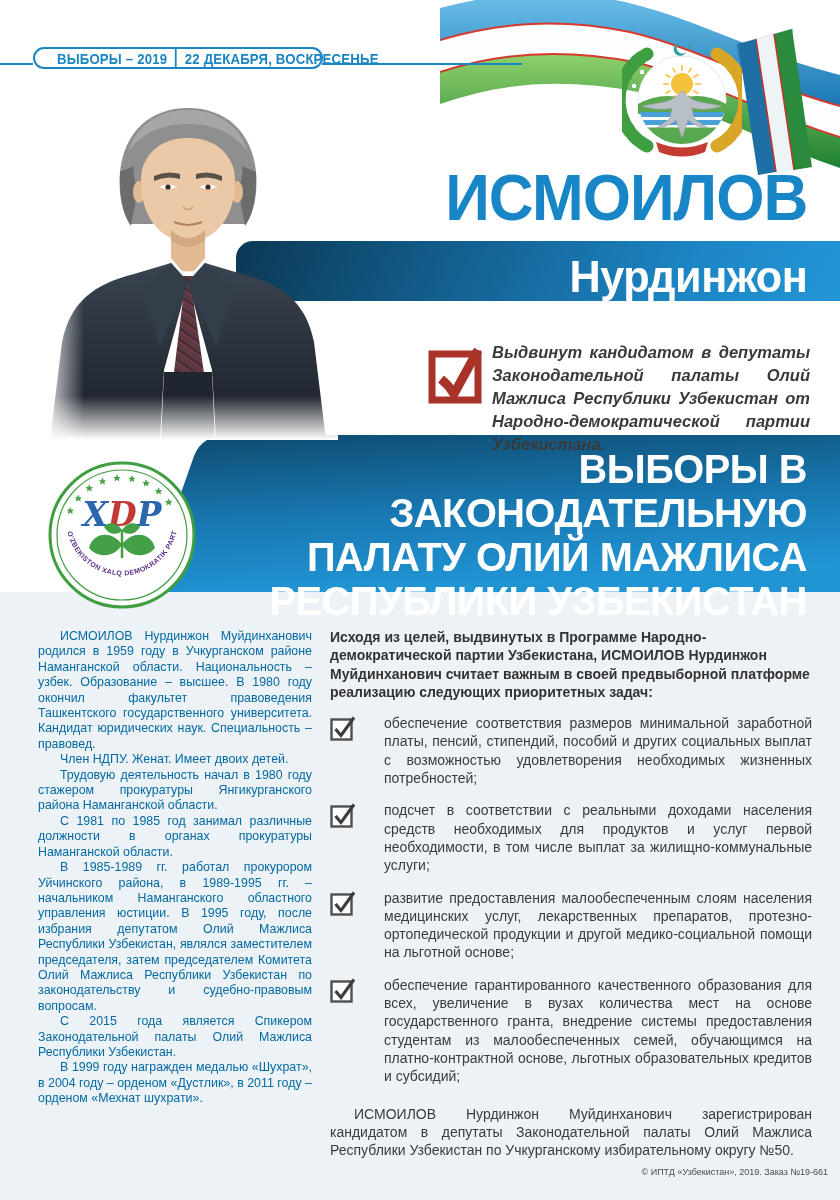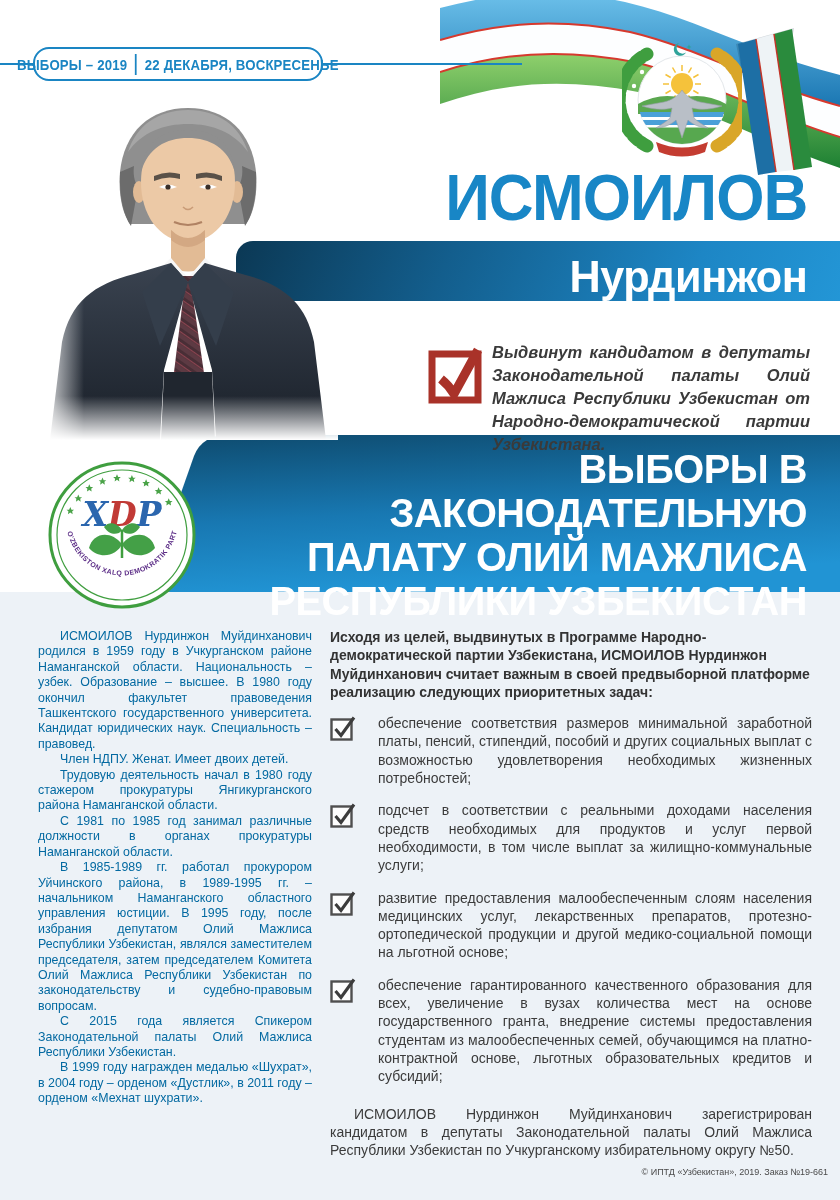--- a/index.html
+++ b/index.html
@@ -1,21 +1,21 @@
 <!DOCTYPE html>
 <html><head>
 <meta charset="utf-8">
 <style>
   html,body{margin:0;padding:0;background:#ffffff;}
   .page{position:relative;width:840px;height:1200px;background:#ffffff;overflow:hidden;
         font-family:"Liberation Sans","DejaVu Sans",sans-serif;}
 
   
-  .badge{position:absolute;left:33px;top:47px;width:290px;height:34px;border:2.5px solid #1a85c3;
-         border-radius:16px;background:#fff;display:flex;align-items:center;justify-content:center;
+  .badge{position:absolute;left:33px;top:47px;width:290px;height:22px;border:2.5px solid #1a85c3;
+         border-radius:16px;background:#fff;display:flex;align-items:center;
          box-sizing:border-box;z-index:6;}
   .badge-inner{display:flex;align-items:center;gap:9px;transform:scaleX(.88);white-space:nowrap;}
   .badge-inner span{font-size:15px;font-weight:bold;color:#1a85c3;letter-spacing:.2px;}
   .badge-div{width:2px;height:21px;background:#1a85c3;}
   .rule{position:absolute;top:63px;height:2px;background:#1a85c3;z-index:5;}
   .rule-left{left:0;width:33px;}
   .rule-right{left:322px;width:200px;}
 
   
   .ribbon{position:absolute;right:0;top:0;width:400px;height:175px;z-index:1;}
@@ -44,21 +44,21 @@
 
   .party-logo{position:absolute;left:47px;top:460px;width:150px;height:150px;z-index:4;}
 
   
   .content-bg{position:absolute;left:0;top:592px;width:840px;height:608px;background:#edf2f7;z-index:1;}
   .bio{position:absolute;left:38px;top:629px;width:274px;z-index:3;}
   .bio p{margin:0;font-size:12.4px;line-height:15.4px;text-align:justify;color:#0369a1;text-indent:22px;}
   .platform{position:absolute;left:330px;top:628px;width:482px;z-index:3;}
   .platform .intro{margin:0 0 13px 0;font-size:14px;line-height:18.3px;font-weight:bold;
                    text-align:left;color:#333;}
-  .item{display:flex;gap:19px;margin-bottom:14px;}
+  .item{display:flex;gap:25px;margin-bottom:14px;}
   .item svg{flex:none;margin-top:1px;}
   .item p{margin:0;flex:1;font-size:14px;line-height:18.3px;text-align:justify;color:#3b3b3b;}
   .closing{margin:19px 0 0 0;font-size:14px;line-height:18.3px;text-align:justify;
            text-indent:24px;color:#3b3b3b;}
   .imprint{position:absolute;right:12px;top:1167px;font-size:9px;color:#4a4a4a;z-index:3;}
 </style>
 </head>
 <body>
 
 <div class="page">

